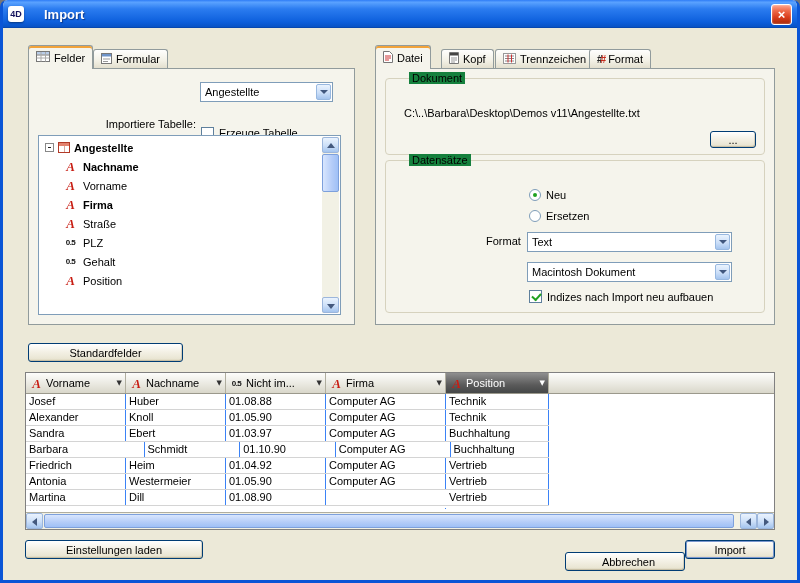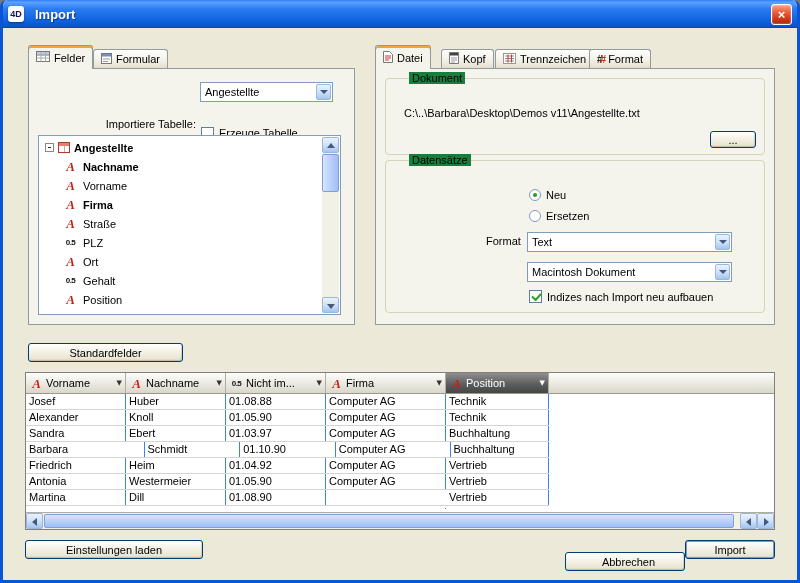--- a/index.html
+++ b/index.html
@@ -11,21 +11,21 @@
     border-radius:7px 7px 0 0;
     font-family:"Liberation Sans","DejaVu Sans",sans-serif; font-size:11px; color:#000;
   }
   
   .titlebar {
     position:absolute; left:0; top:0; right:0; height:28px;
     background:linear-gradient(180deg,#2E7CF6 0%,#5AA2FF 8%,#2B7CF0 32%,#0D5FDC 78%,#0853C6 96%,#063F9E 100%);
     border-radius:5px 5px 0 0; display:flex; align-items:center; padding:0 5px;
   }
   .app-icon {
-    width:16px; height:16px; background:#fff; border-radius:3px; margin-right:11px;
+    width:16px; height:16px; background:#fff; border-radius:3px; margin-right:20px;
     display:flex; align-items:center; justify-content:center;
     font-weight:bold; font-size:9px; color:#14145E; box-shadow:0 1px 2px rgba(0,0,0,.4);
   }
   .wtitle { color:#fff; font-weight:bold; font-size:13px; text-shadow:1px 1px 1px #0A3A90; }
   .close-btn {
     position:absolute; right:5px; top:4px; width:21px; height:21px; border-radius:3px;
     border:1px solid #fff;
     background:linear-gradient(180deg,#FFA58C 0%,#EE6A4A 30%,#D93D1C 65%,#A82808 100%);
     color:#fff; font-weight:bold; font-size:13px; line-height:19px; text-align:center;
     box-shadow:inset 0 0 2px rgba(255,255,255,.6);
@@ -191,24 +191,20 @@
           </div>
         <div class="trow item">
             <span class="fi fi-alpha"></span>
             <span>Straße</span>
           </div>
         <div class="trow item">
             <span class="fi fi-num"></span>
             <span>PLZ</span>
           </div>
         <div class="trow item">
-            <span class="fi fi-alpha"></span>
-            <span>Ort</span>
-          </div>
-        <div class="trow item">
             <span class="fi fi-num"></span>
             <span>Gehalt</span>
           </div>
         <div class="trow item">
             <span class="fi fi-alpha"></span>
             <span>Position</span>
           </div>
       </div>
       <div class="sbv">
         <span class="sb-btn" style="left:0; top:0;">

